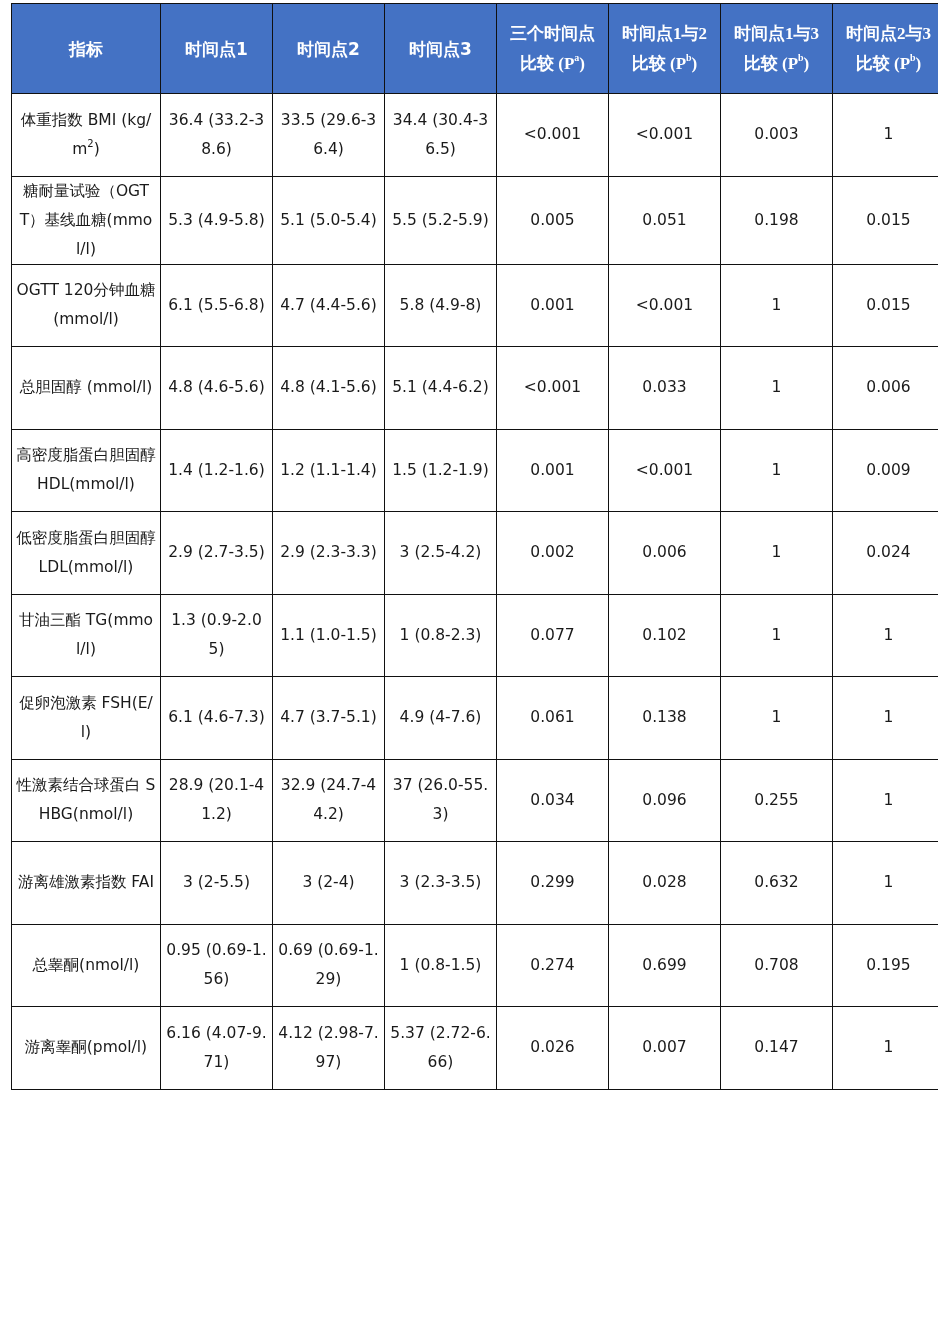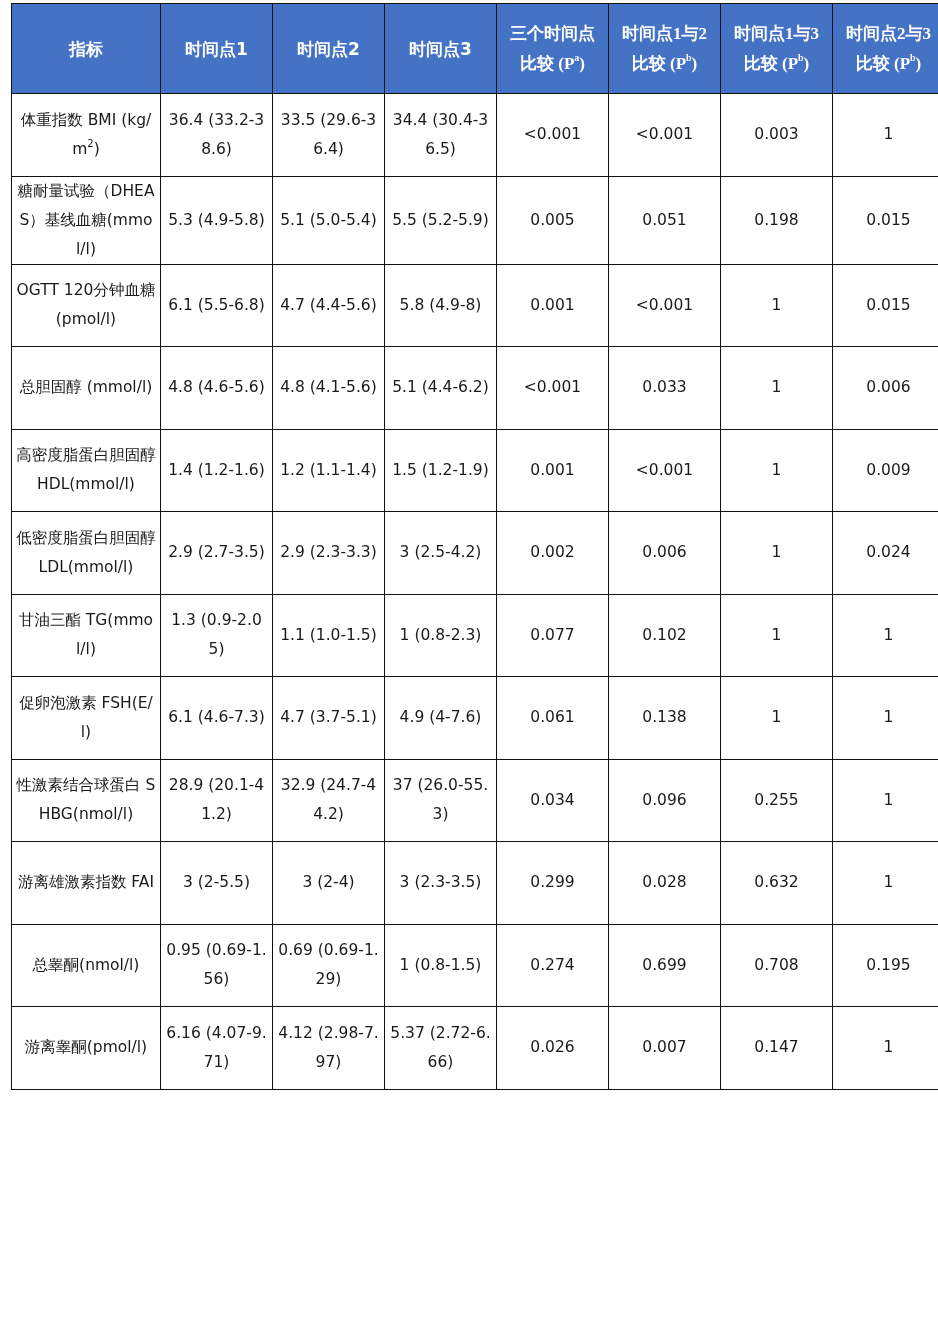--- a/index.html
+++ b/index.html
@@ -73,31 +73,31 @@
       <td class="label"><span>体重指数 BMI (kg/m</span><sup>2</sup><span>)</span></td>
       <td>36.4 (33.2-38.6)</td>
       <td>33.5 (29.6-36.4)</td>
       <td>34.4 (30.4-36.5)</td>
       <td>&lt;0.001</td>
       <td>&lt;0.001</td>
       <td>0.003</td>
       <td>1</td>
     </tr>
     <tr>
-      <td class="label">糖耐量试验（DHEAS）基线血糖(mmol/l)</td>
+      <td class="label">糖耐量试验（OGTT）基线血糖(mmol/l)</td>
       <td>5.3 (4.9-5.8)</td>
       <td>5.1 (5.0-5.4)</td>
       <td>5.5 (5.2-5.9)</td>
       <td>0.005</td>
       <td>0.051</td>
       <td>0.198</td>
       <td>0.015</td>
     </tr>
     <tr>
-      <td class="label">OGTT 120分钟血糖 (pmol/l)</td>
+      <td class="label">OGTT 120分钟血糖 (mmol/l)</td>
       <td>6.1 (5.5-6.8)</td>
       <td>4.7 (4.4-5.6)</td>
       <td>5.8 (4.9-8)</td>
       <td>0.001</td>
       <td>&lt;0.001</td>
       <td>1</td>
       <td>0.015</td>
     </tr>
     <tr>
       <td class="label">总胆固醇 (mmol/l)</td>

